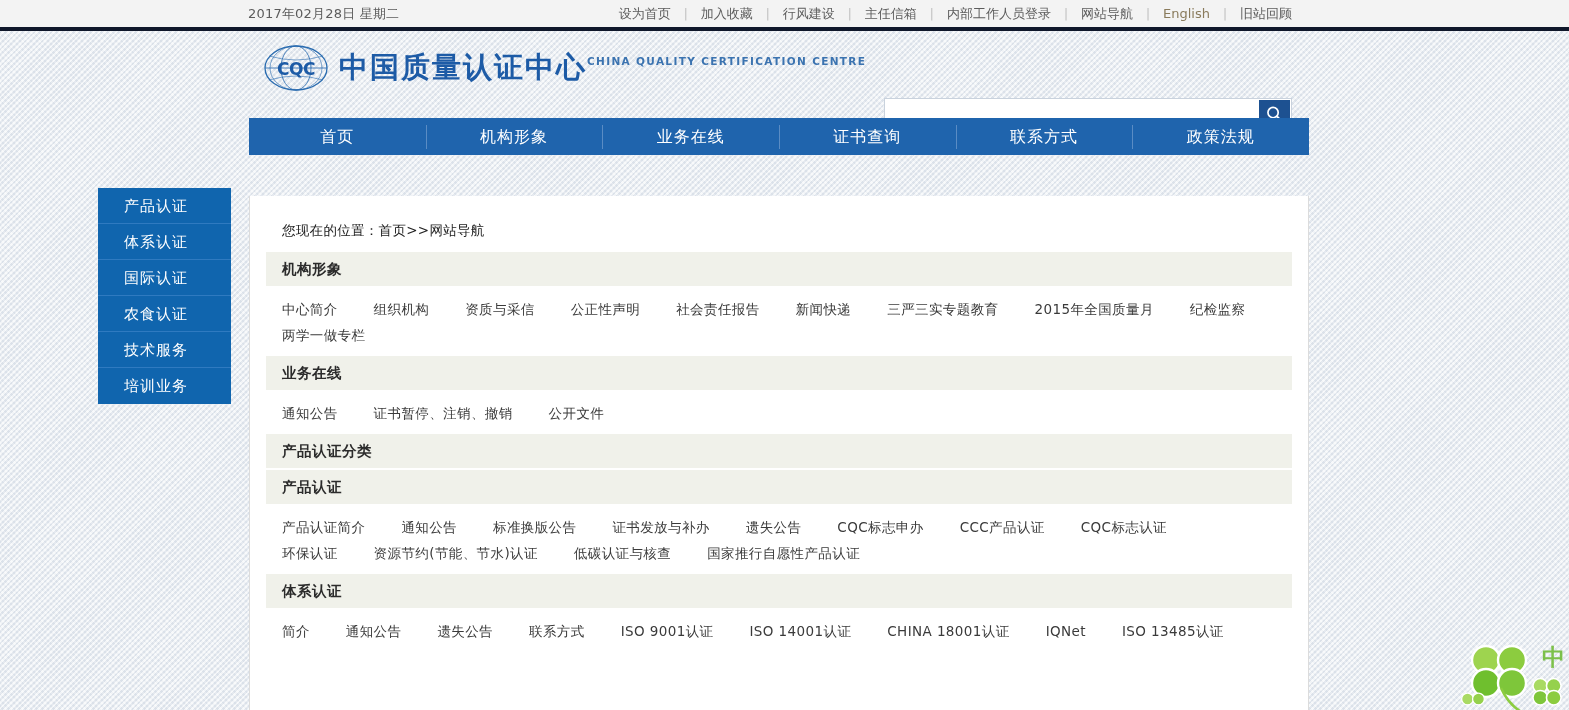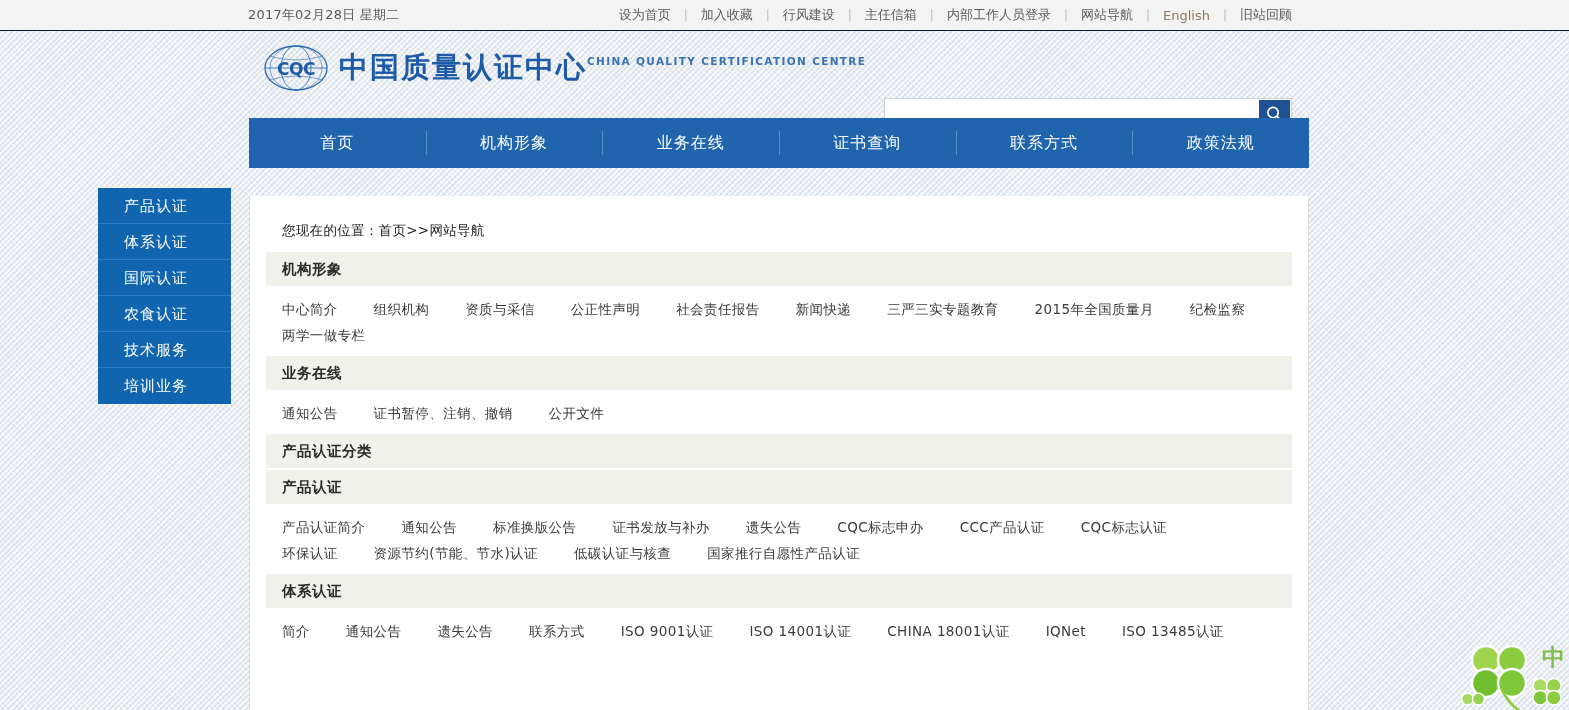--- a/index.html
+++ b/index.html
@@ -17,21 +17,21 @@
     background-image:
       repeating-linear-gradient(135deg, rgba(255,255,255,0.55) 0 2px, rgba(210,218,228,0.35) 2px 4px),
       repeating-linear-gradient(45deg, rgba(255,255,255,0.35) 0 2px, rgba(205,214,226,0.30) 2px 4px);
     position: relative;
   }
 
   
   .topbar {
     height: 31px;
     background: #f3f3f3;
-    border-bottom: 1px solid #0f172a;
+    border-bottom: 4px solid #0f172a;
     display: flex;
     align-items: center;
     font-size: 12.5px;
     color: #555;
     position: relative;
   }
   .topbar-date {
     position: absolute;
     left: 248px;
     color: #5b5b5b;
@@ -122,21 +122,21 @@
     padding: 0;
     margin: 1px 1px 1px 0;
   }
 
   
   .mainnav {
     position: absolute;
     left: 249px;
     top: 118px;
     width: 1060px;
-    height: 50px;
+    height: 37px;
     background: #1f64ad;
     display: flex;
     align-items: center;
   }
   .mainnav a {
     flex: 1;
     text-align: center;
     color: #fff;
     text-decoration: none;
     font-size: 16px;

